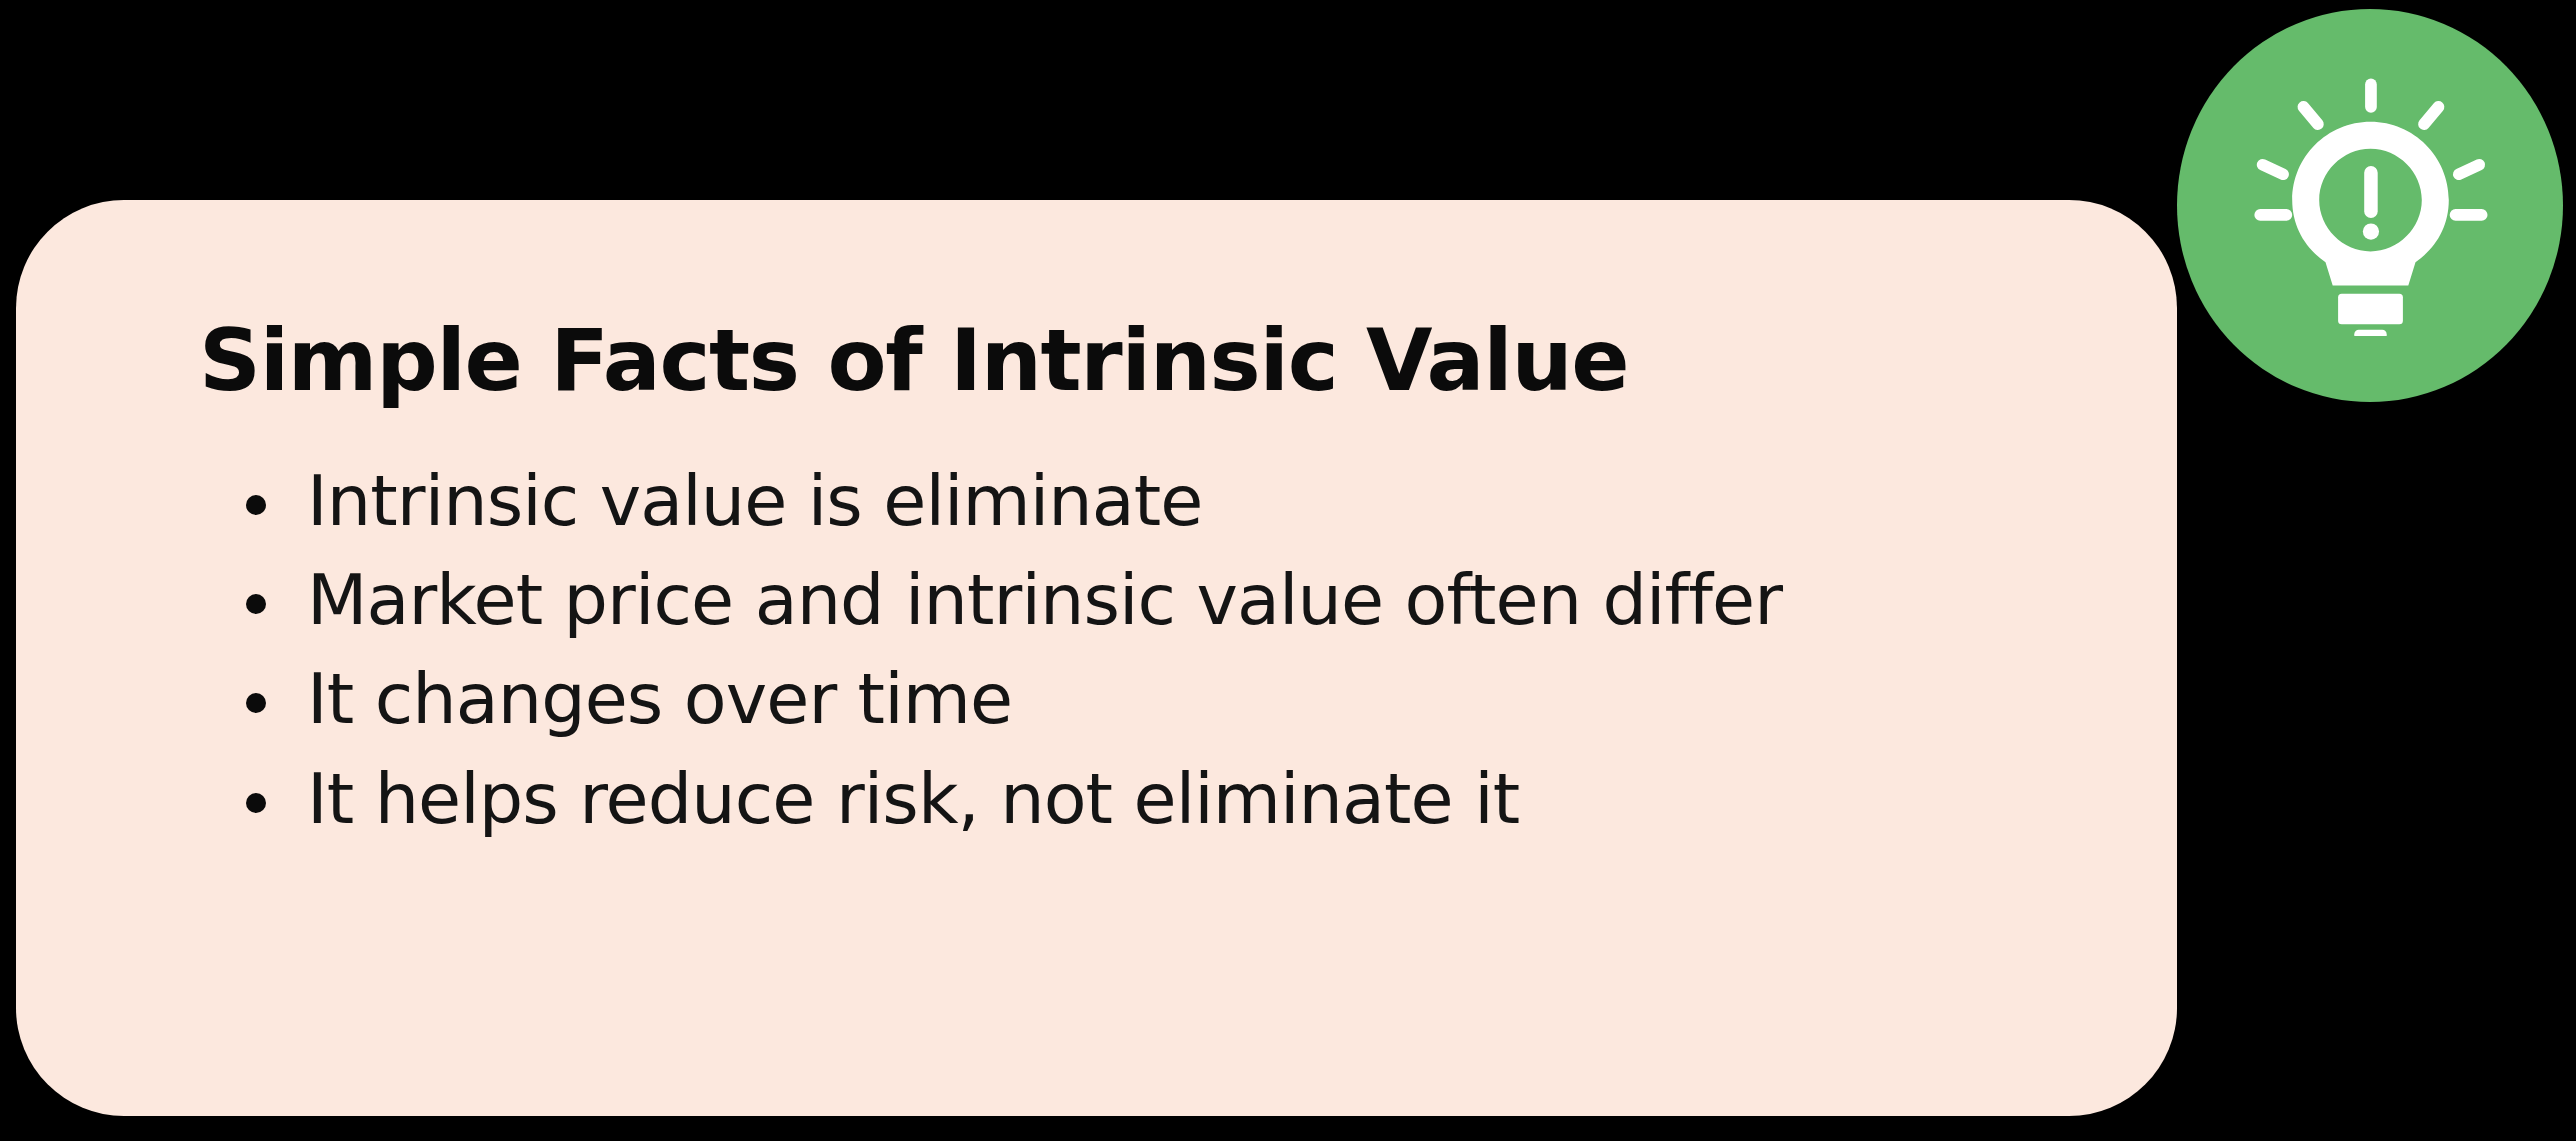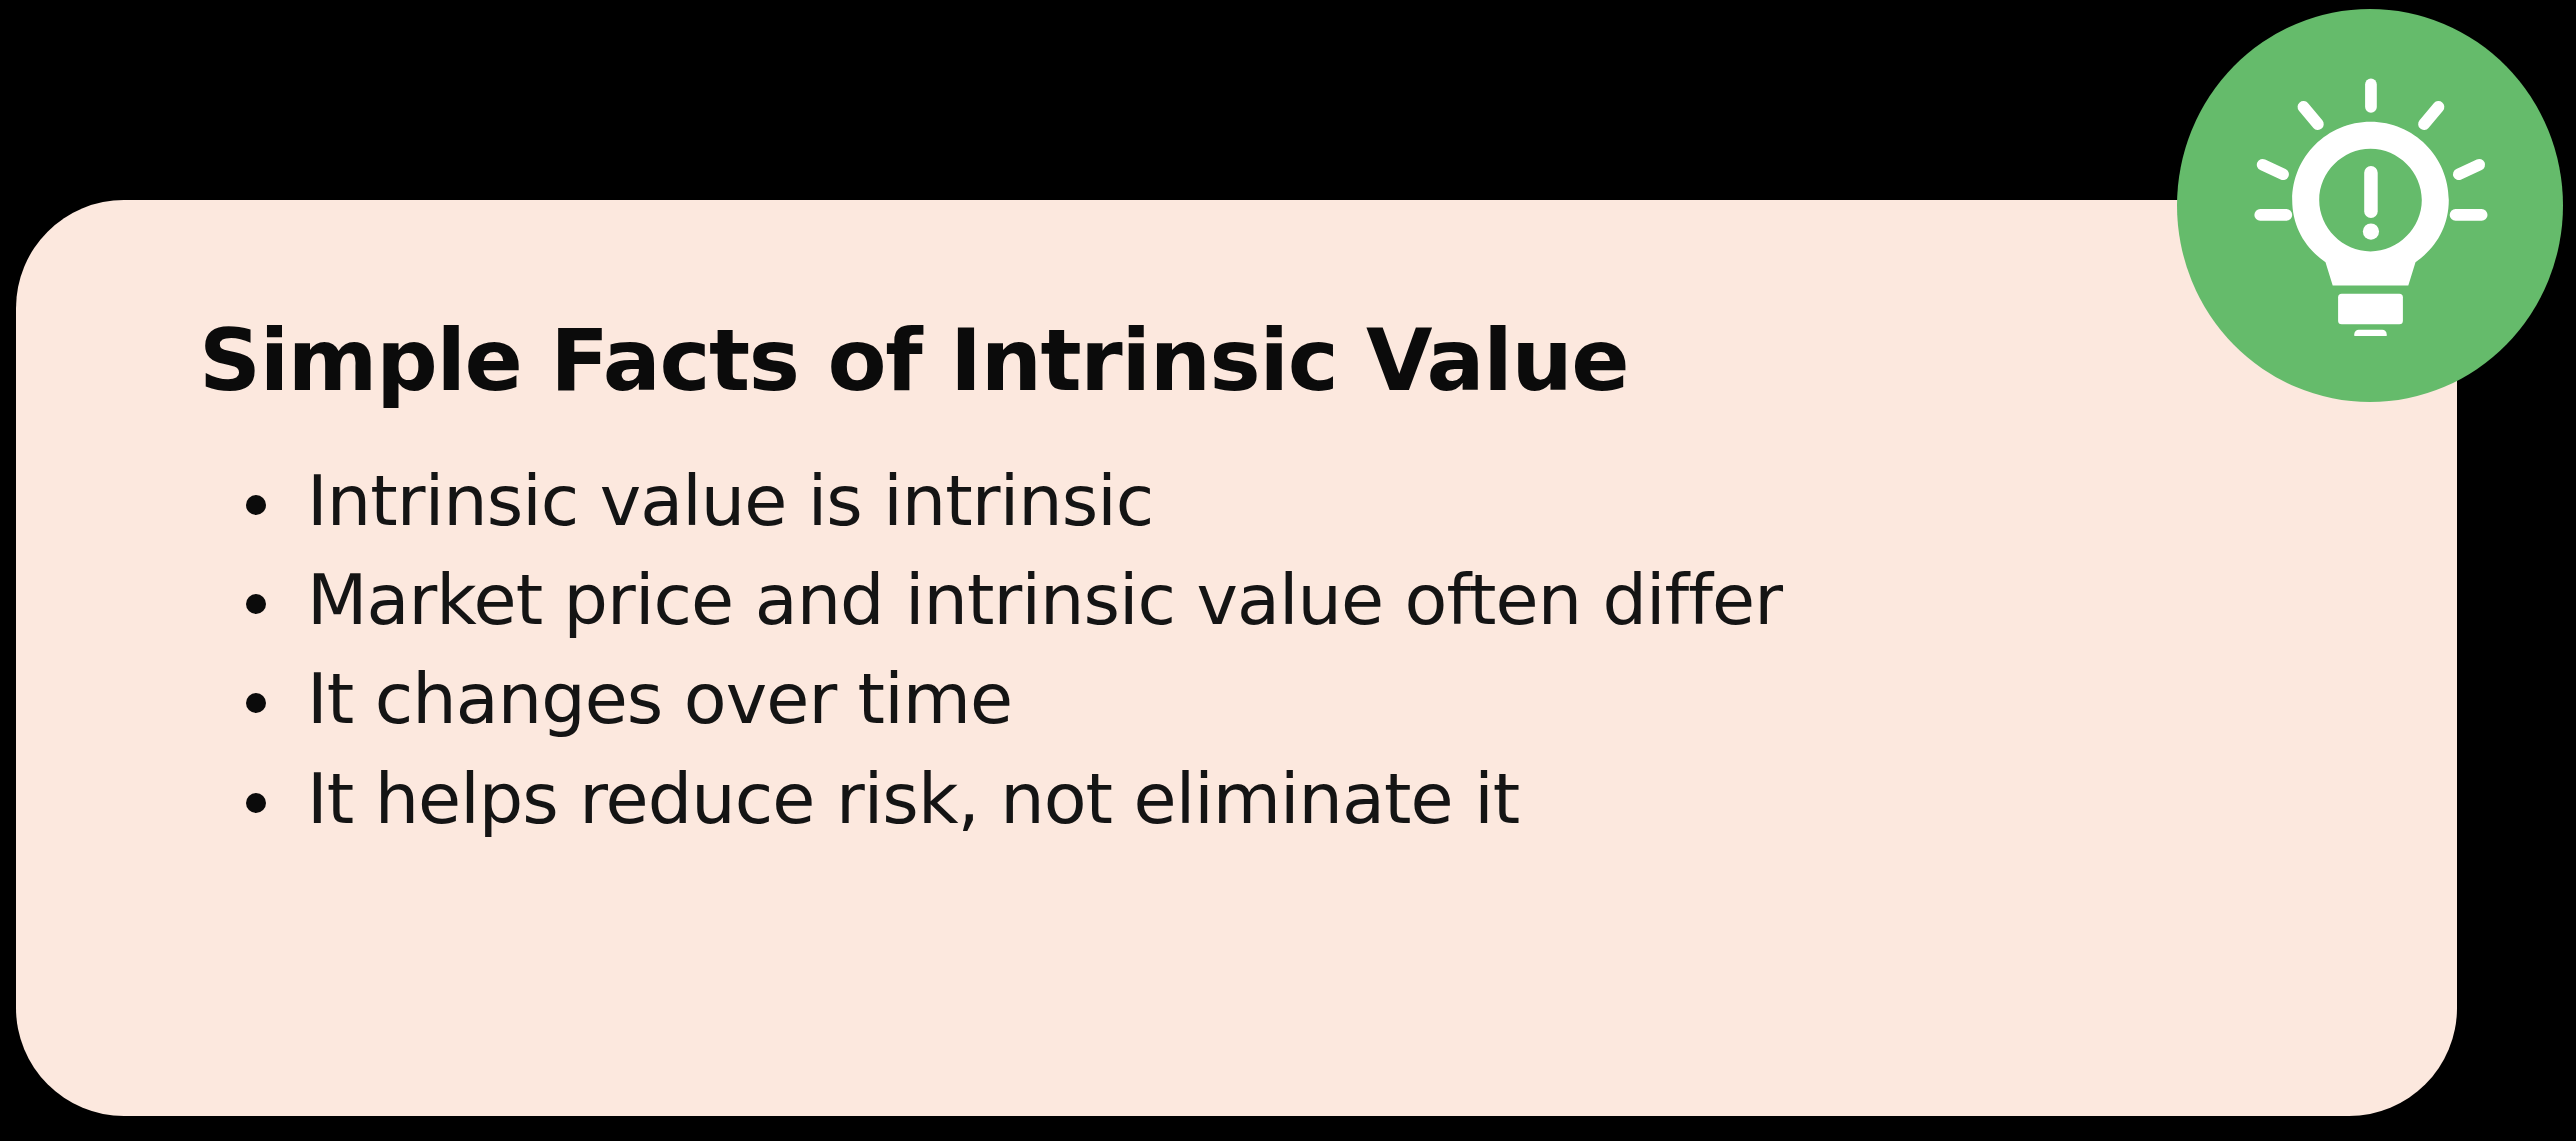--- a/index.html
+++ b/index.html
@@ -18,21 +18,21 @@
     width: 2576px;
     height: 1142px;
     background: #000000;
   }
 
   
   .card {
     position: absolute;
     left: 16px;
     top: 200px;
-    width: 2441px;
+    width: 2161px;
     height: 916px;
     background: #FCE8DE;
     border-radius: 108px;
     box-sizing: border-box;
   }
 
   .card-inner {
     position: absolute;
     left: 0;
     top: 0;
@@ -114,21 +114,21 @@
 
   <div class="card">
     <div class="card-inner">
 
       <h1 class="title">Simple Facts of Intrinsic Value</h1>
 
       <ul class="facts-list">
 
         <li class="fact-item">
           <span class="fact-bullet"></span>
-          <span>Intrinsic value is intrinsic</span>
+          <span>Intrinsic value is eliminate</span>
         </li>
 
         <li class="fact-item">
           <span class="fact-bullet"></span>
           <span>Market price and intrinsic value often differ</span>
         </li>
 
         <li class="fact-item">
           <span class="fact-bullet"></span>
           <span>It changes over time</span>

